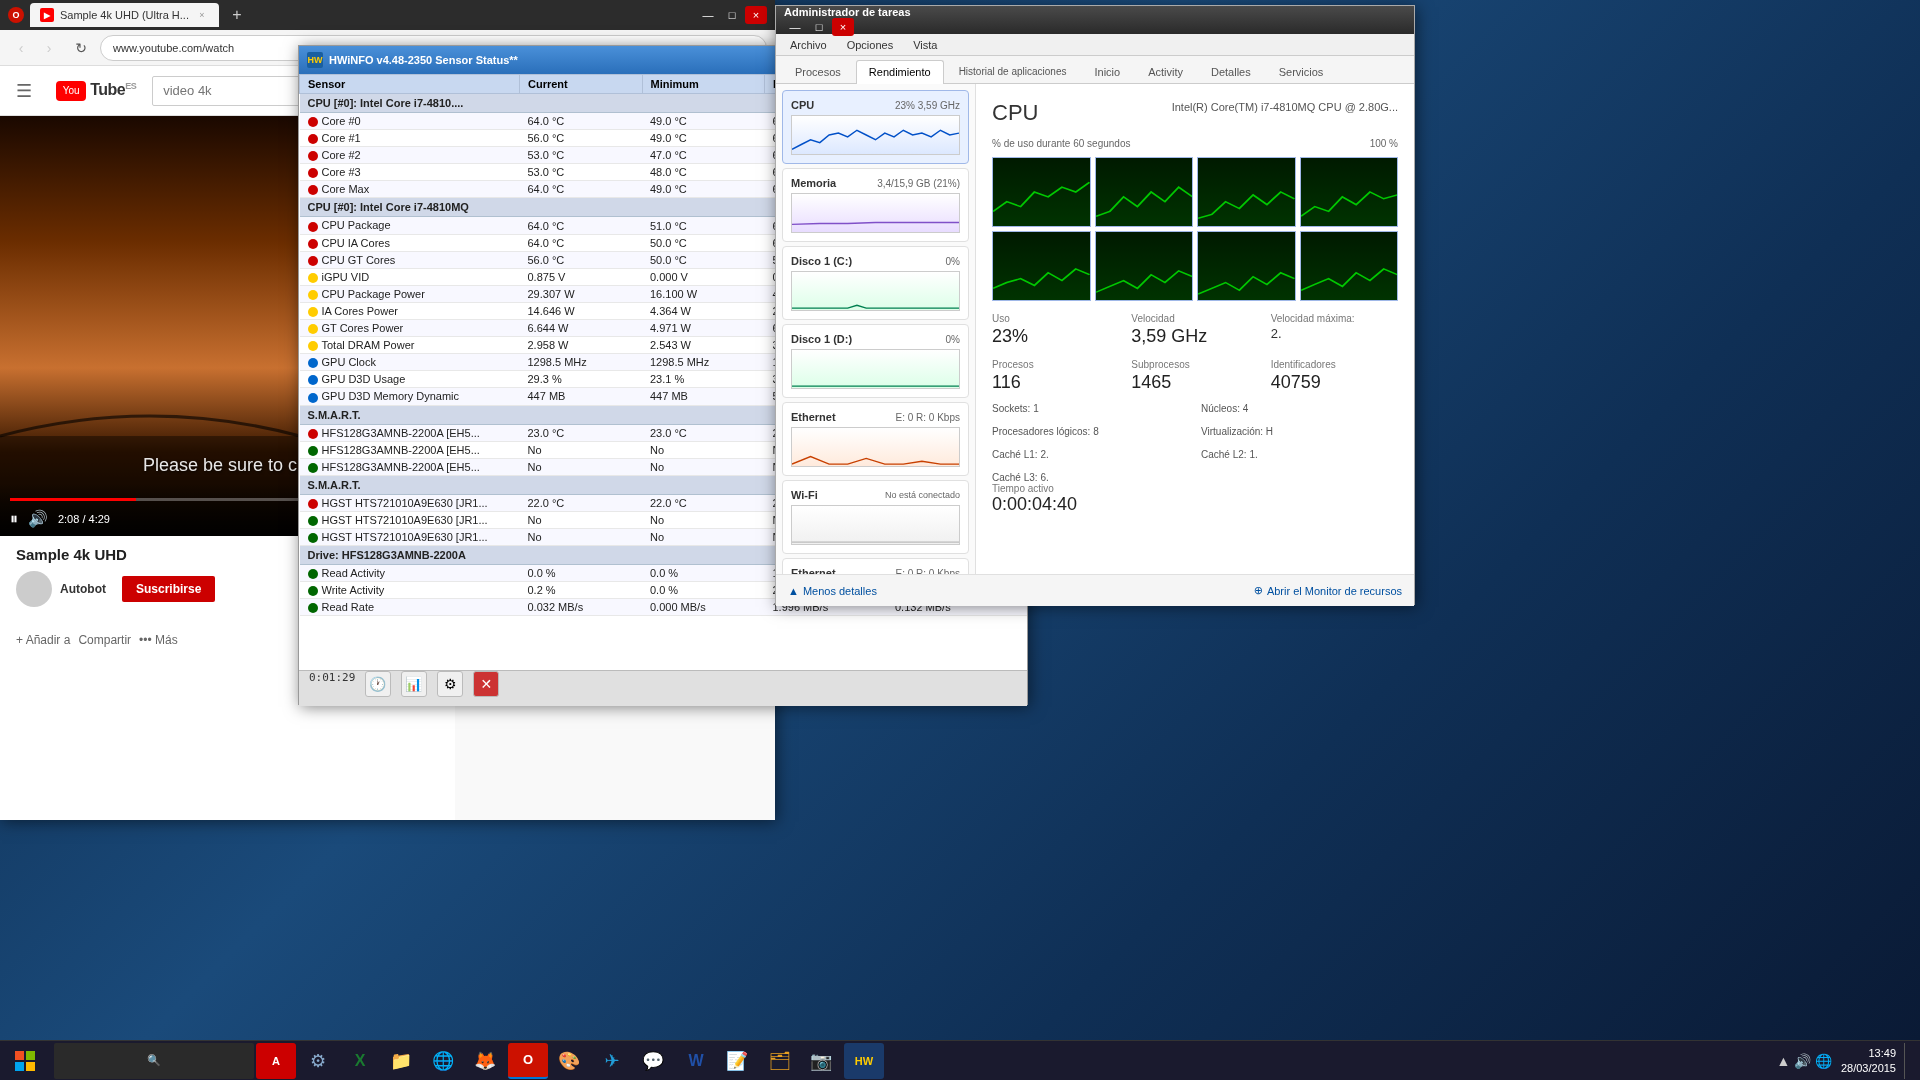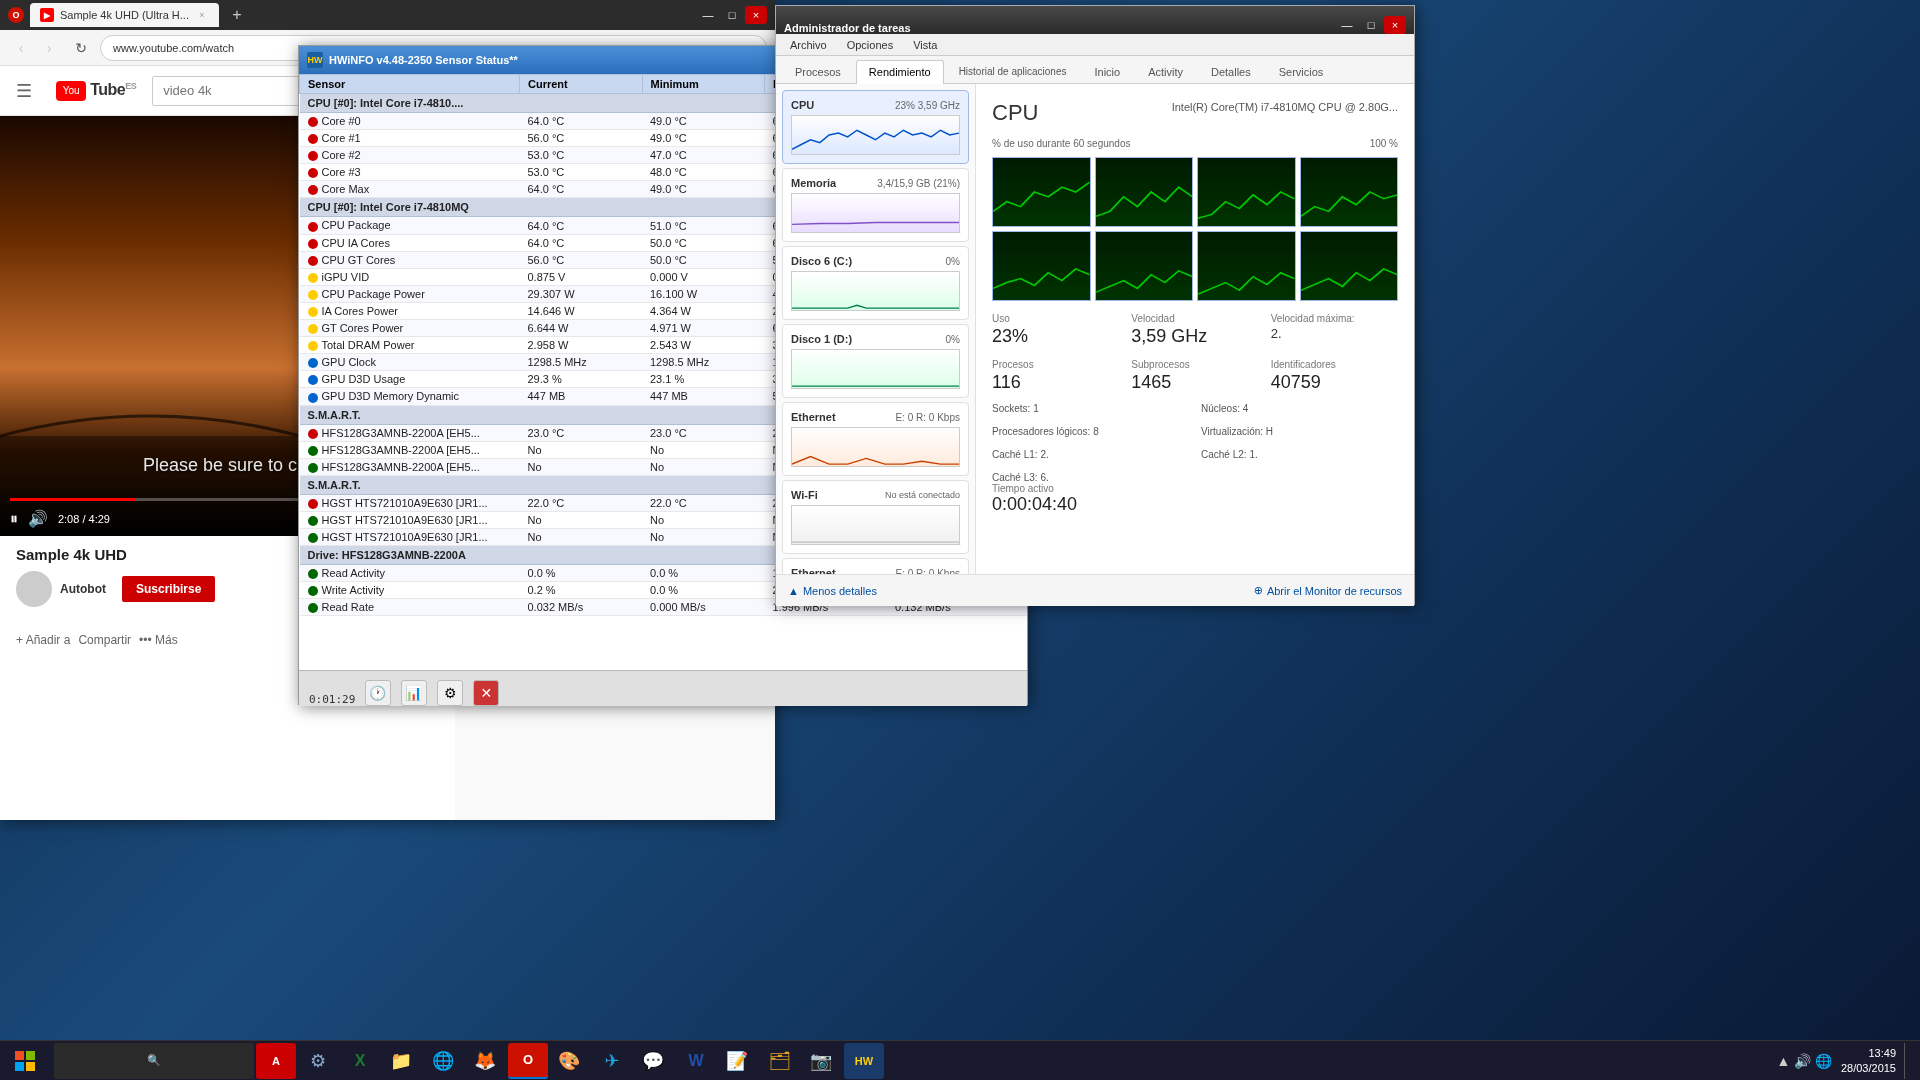--- a/index.html
+++ b/index.html
@@ -449,21 +449,21 @@
     .si-temp { background: #cc0000; }
     .si-gpu { background: #0066cc; }
     .si-disk { background: #006600; }
     .si-pwr { background: #ffcc00; }
 
     .hwinfo-footer {
       height: 36px;
       background: #e0e0e0;
       border-top: 1px solid #bbb;
       display: flex;
-      align-items: flex-end;
+      align-items: flex-start;
       padding: 0 10px;
       gap: 10px;
     }
     .hw-timer { font-size: 11px; color: #333; font-family: monospace; }
     .hw-foot-btn {
       width: 26px; height: 26px;
       background: #f0f0f0;
       border: 1px solid #bbb;
       border-radius: 3px;
       display: flex; align-items: center; justify-content: center;
@@ -480,23 +480,24 @@
       width: 640px;
       height: 600px;
       background: #fff;
       box-shadow: 2px 2px 15px rgba(0,0,0,0.5);
       border: 1px solid #aaa;
     }
     .tm-titlebar {
       height: 28px;
       background: linear-gradient(180deg, #4a4a4a, #2a2a2a);
       display: flex;
-      align-items: flex-end;
+      align-items: flex-start;
       padding: 0 8px;
       justify-content: space-between;
+      flex-direction: column;
     }
     .tm-title {
       color: #fff;
       font-size: 11px;
       font-weight: 600;
       display: flex;
       align-items: center;
       gap: 6px;
     }
     .tm-menu {
@@ -1108,21 +1109,21 @@
         </div>
         <div class="perf-mini-graph mini-graph-mem">
           <svg class="mini-svg" viewBox="0 0 180 40" preserveAspectRatio="none">
             <polyline points="0,32 30,31 60,31 90,30 120,30 150,30 180,30" fill="none" stroke="#8050c8" stroke-width="1.5"></polyline>
           </svg>
         </div>
       </div>
 
       <div class="tm-perf-item">
         <div class="perf-item-top">
-          <span class="perf-item-name">Disco 6 (C:)</span>
+          <span class="perf-item-name">Disco 1 (C:)</span>
           <span class="perf-item-val">0%</span>
         </div>
         <div class="perf-mini-graph mini-graph-disk">
           <svg class="mini-svg" viewBox="0 0 180 40" preserveAspectRatio="none">
             <polyline points="0,38 60,38 70,35 80,38 120,38 180,38" fill="none" stroke="#008050" stroke-width="1.5"></polyline>
           </svg>
         </div>
       </div>
 
       <div class="tm-perf-item">

